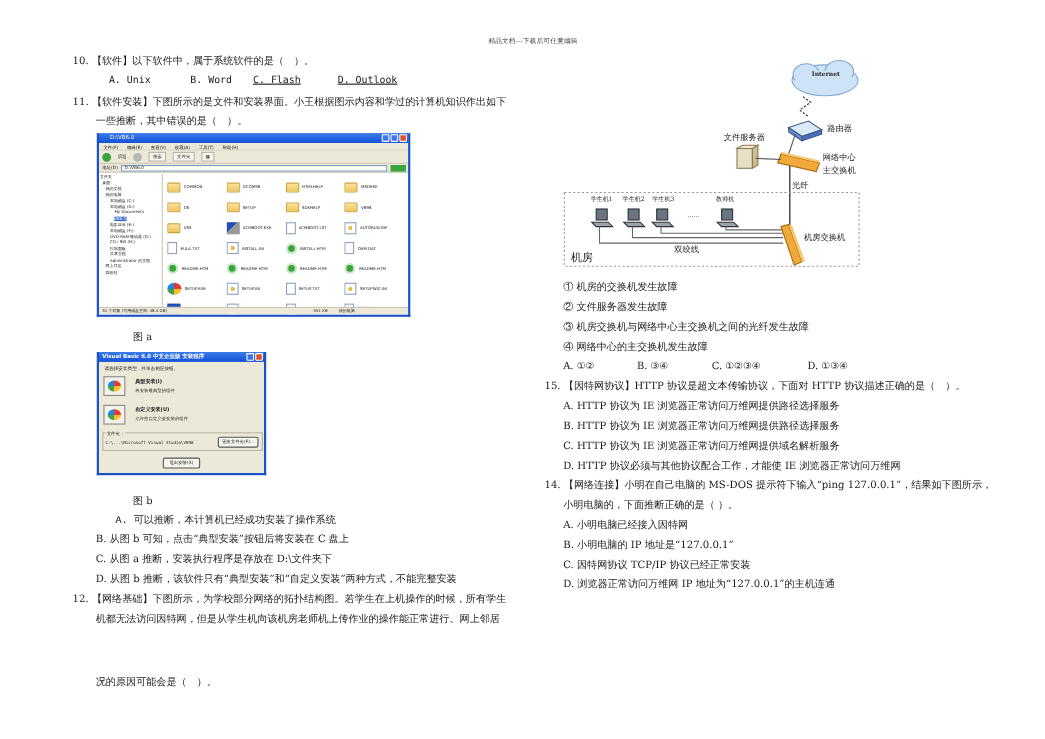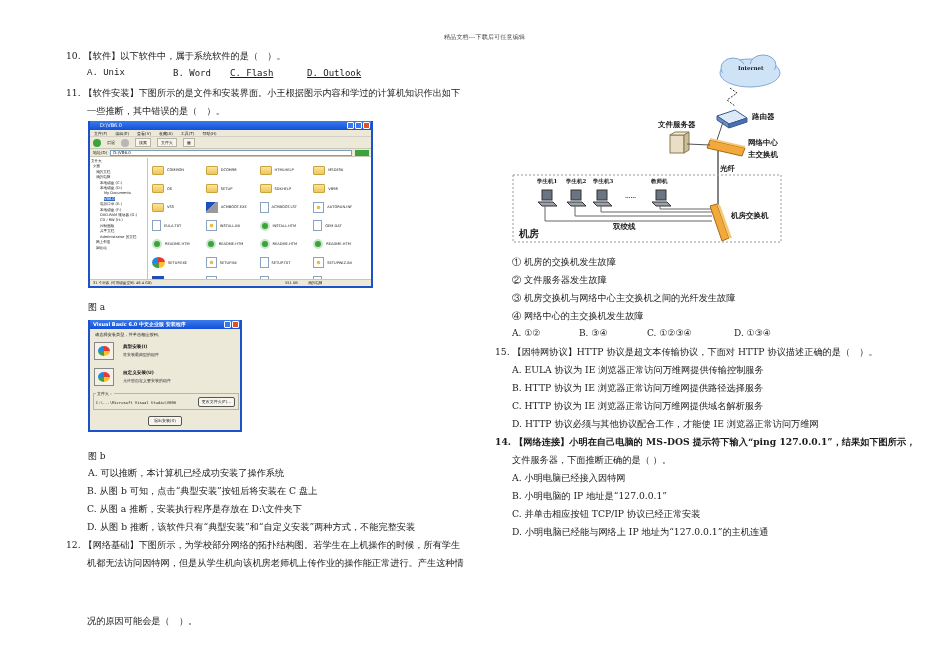--- a/index.html
+++ b/index.html
@@ -38,21 +38,21 @@
   .setup-ic { width: 11px; height: 11px; background: radial-gradient(circle, #e8c050 30%, #fff 32%); border: 1px solid #8ba2c0; flex: none; }
   .htm-ic { width: 10px; height: 10px; border-radius: 50%; background: #3aa339; border: 2px solid #c8e6c9; flex: none; }
   .exe-ic { width: 12px; height: 11px; background: linear-gradient(135deg, #1e4fb8 40%, #999 42%); flex: none; }
   .vb-ic { width: 13px; height: 11px; border-radius: 50%; background: conic-gradient(#e53935 0 25%, #fbc02d 0 50%, #43a047 0 75%, #1e88e5 0); flex: none; }
   .win-ic { width: 12px; height: 10px; background: #fff; border: 1px solid #555; border-top: 3px solid #1e4fb8; flex: none; }
   .xp-file .nm { white-space: nowrap; color: #222; }
   .xp-status { position: absolute; left: 0; right: 0; bottom: 0; height: 7px; background: #ece9d8; border-top: 1px solid #c9c6b6; font-size: 3.6px; line-height: 6px; padding-left: 3px; }
   .xp-status .s2 { position: absolute; left: 195px; }
   .xp-status .s3 { position: absolute; left: 218px; }
 
-  .fig-label { position: absolute; font-size: 9px; line-height: 12px; }
+  .fig-label { position: absolute; font-size: 9px; line-height: 12px; margin-left: 33px; }
 
   
   .dialog { position: absolute; left: 88px; top: 320px; width: 154px; height: 112px; border: 2px solid #1a52c9; border-top: none; background: #ece9d8; font-family: "DejaVu Sans", sans-serif; overflow: hidden; }
   .dlg-title { height: 9px; background: linear-gradient(#3a7bea, #1350d8); color: #fff; font-size: 5px; line-height: 9px; padding-left: 3px; position: relative; font-weight: bold; }
   .dlg-title .btns { position: absolute; right: 1px; top: 1px; display: flex; gap: 1px; }
   .dlg-title .btns span { width: 7px; height: 7px; border: 1px solid #fff; border-radius: 1px; background: #3b76ef; display: block; }
   .dlg-title .btns span.close { background: #e0502a; }
   .dlg-prompt { position: absolute; left: 5px; top: 12px; font-size: 4.2px; }
   .dlg-opt { position: absolute; left: 4px; width: 20px; height: 18px; border: 1px solid #888; background: #f3f1e8; display: flex; align-items: center; justify-content: center; }
   .dlg-opt .vb-ic { width: 12px; height: 10px; }
@@ -60,32 +60,32 @@
   .dlg-opt-desc { position: absolute; left: 33px; font-size: 4px; color: #333; }
   .dlg-folder { position: absolute; left: 3px; top: 73px; width: 146px; height: 17px; border: 1px solid #b9b5a4; font-size: 4px; }
   .dlg-folder .lab { position: absolute; left: 2px; top: -3px; background: #ece9d8; padding: 0 1px; }
   .dlg-folder .path { position: absolute; left: 2px; top: 6px; font-family: "DejaVu Sans Mono", monospace; font-size: 3.8px; }
   .dlg-folder .chg { position: absolute; right: 3px; top: 3px; height: 10px; padding: 0 3px; border: 1px solid #555; background: #f7f5ee; border-radius: 2px; line-height: 8px; font-size: 4px; }
   .dlg-exit { position: absolute; left: 58px; top: 96px; height: 10px; padding: 0 5px; border: 1px solid #555; background: #f7f5ee; border-radius: 2px; font-size: 4px; line-height: 8px; }
 
   
   .netdiag { position: absolute; left: 505px; top: 48px; width: 290px; height: 200px; }
   .netdiag svg { position: absolute; left: 0; top: 0; }
-  .net-lbl { position: absolute; font-size: 7.5px; white-space: nowrap; font-family: "DejaVu Serif", serif; color: #222; font-weight: bold; }
+  .net-lbl { position: absolute; font-size: 7.5px; white-space: nowrap; font-family: "DejaVu Serif", serif; color: #222; }
   .net-lbl.small { font-size: 5.5px; }
   .net-lbl.big { font-size: 10px; }
 </style>
 </head>
 <body>
 
 <div class="header-note">精品文档---下载后可任意编辑</div>
 
 <div class="line" style="left:66px; top:49px;">10. 【软件】以下软件中，属于系统软件的是（　）。</div>
 <div class="optrow opt" style="left:87px; top:67px; width:300px;">
-  <span style="left:0px;font-family:Liberation Mono, monospace;">A. Unix</span>
+  <span style="left:12px;">A. Unix</span>
   <span style="left:72px;padding-left:14px;">B. Word</span>
   <span style="left:143px;text-decoration:underline;">C. Flash</span>
   <span style="left:220px;text-decoration:underline;">D. Outlook</span>
 </div>
 
 <div class="line" style="left:66px; top:86px;">11. 【软件安装】下图所示的是文件和安装界面。小王根据图示内容和学过的计算机知识作出如下</div>
 <div class="line" style="left:87px; top:104px;">一些推断，其中错误的是（　）。</div>
 
 <div class="explorer">
   <div class="xp-title">
@@ -283,27 +283,27 @@
   <div class="dlg-folder">
     <span class="lab">文件夹：</span>
     <span class="path">C:\...\Microsoft Visual Studio\VB98</span>
     <span class="chg">更改文件夹(F)...</span>
   </div>
   <div class="dlg-exit">退出安装(X)</div>
 </div>
 
 <div class="fig-label" style="left:88px; top:450px;">图 b</div>
 
-<div class="line" style="left:88px; top:466px;">A. 可以推断，本计算机已经成功安装了操作系统</div>
+<div class="line" style="left:105px; top:466px;font-family:Liberation Mono, monospace;">A. 可以推断，本计算机已经成功安装了操作系统</div>
 <div class="line" style="left:87px; top:484px;">B. 从图 b 可知，点击“典型安装”按钮后将安装在 C 盘上</div>
 <div class="line" style="left:87px; top:502px;">C. 从图 a 推断，安装执行程序是存放在 D:\文件夹下</div>
 <div class="line" style="left:87px; top:520px;">D. 从图 b 推断，该软件只有“典型安装”和“自定义安装”两种方式，不能完整安装</div>
 
 <div class="line" style="left:66px; top:538px;">12. 【网络基础】下图所示，为学校部分网络的拓扑结构图。若学生在上机操作的时候，所有学生</div>
-<div class="line" style="left:87px; top:556px;">机都无法访问因特网，但是从学生机向该机房老师机上传作业的操作能正常进行。产生这种情</div>
+<div class="line" style="left:87px; top:556px;">机都无法访问因特网，但是从学生机向该机房老师机上传作业的操作能正常进行。网上邻居</div>
 <div class="line" style="left:87px; top:574px;margin-top:40px;">况的原因可能会是（　）。</div>
 
 <div class="netdiag">
   <svg width="290" height="200" viewBox="0 0 290 200">
 
     <g>
       <ellipse cx="245" cy="25" rx="30" ry="14" fill="#cfe3f7" stroke="#7fa7d6"></ellipse>
       <ellipse cx="228" cy="20" rx="12" ry="10" fill="#cfe3f7" stroke="#7fa7d6"></ellipse>
       <ellipse cx="258" cy="17" rx="13" ry="10" fill="#cfe3f7" stroke="#7fa7d6"></ellipse>
       <ellipse cx="245" cy="27" rx="28" ry="11" fill="#cfe3f7"></ellipse>
@@ -383,23 +383,23 @@
 <div class="line" style="left:512px; top:291px;">③ 机房交换机与网络中心主交换机之间的光纤发生故障</div>
 <div class="line" style="left:512px; top:309px;">④ 网络中心的主交换机发生故障</div>
 <div class="optrow" style="left:512px; top:327px; width:300px;">
   <span style="left:0px;">A. ①②</span>
   <span style="left:67px;">B. ③④</span>
   <span style="left:135px;">C. ①②③④</span>
   <span style="left:222px;">D. ①③④</span>
 </div>
 
 <div class="line" style="left:495px; top:345px;">15. 【因特网协议】HTTP 协议是超文本传输协议，下面对 HTTP 协议描述正确的是（　）。</div>
-<div class="line" style="left:512px; top:363px;">A. EULA 协议为 IE 浏览器正常访问万维网提供传输控制服务</div>
+<div class="line" style="left:512px; top:363px;">A. HTTP 协议为 IE 浏览器正常访问万维网提供路径选择服务</div>
 <div class="line" style="left:512px; top:381px;">B. HTTP 协议为 IE 浏览器正常访问万维网提供路径选择服务</div>
 <div class="line" style="left:512px; top:399px;">C. HTTP 协议为 IE 浏览器正常访问万维网提供域名解析服务</div>
 <div class="line" style="left:512px; top:417px;">D. HTTP 协议必须与其他协议配合工作，才能使 IE 浏览器正常访问万维网</div>
 
-<div class="line" style="left:495px; top:435px;font-weight:bold;">14. 【网络连接】小明在自己电脑的 MS-DOS 提示符下输入“ping 127.0.0.1”，结果如下图所示，</div>
-<div class="line" style="left:512px; top:453px;">文件服务器，下面推断正确的是（ ）。</div>
+<div class="line" style="left:495px; top:435px;">14. 【网络连接】小明在自己电脑的 MS-DOS 提示符下输入“ping 127.0.0.1”，结果如下图所示，</div>
+<div class="line" style="left:512px; top:453px;">小明电脑的，下面推断正确的是（ ）。</div>
 <div class="line" style="left:512px; top:471px;">A. 小明电脑已经接入因特网</div>
 <div class="line" style="left:512px; top:489px;">B. 小明电脑的 IP 地址是“127.0.0.1”</div>
-<div class="line" style="left:512px; top:507px;">C. 并单击相应按钮 TCP/IP 协议已经正常安装</div>
-<div class="line" style="left:512px; top:525px;">D. 小明电脑已经能与网络上 IP 地址为“127.0.0.1”的主机连通</div>
+<div class="line" style="left:512px; top:507px;">C. 因特网协议 TCP/IP 协议已经正常安装</div>
+<div class="line" style="left:512px; top:525px;">D. 浏览器正常访问万维网 IP 地址为“127.0.0.1”的主机连通</div>
 
 </body></html>

